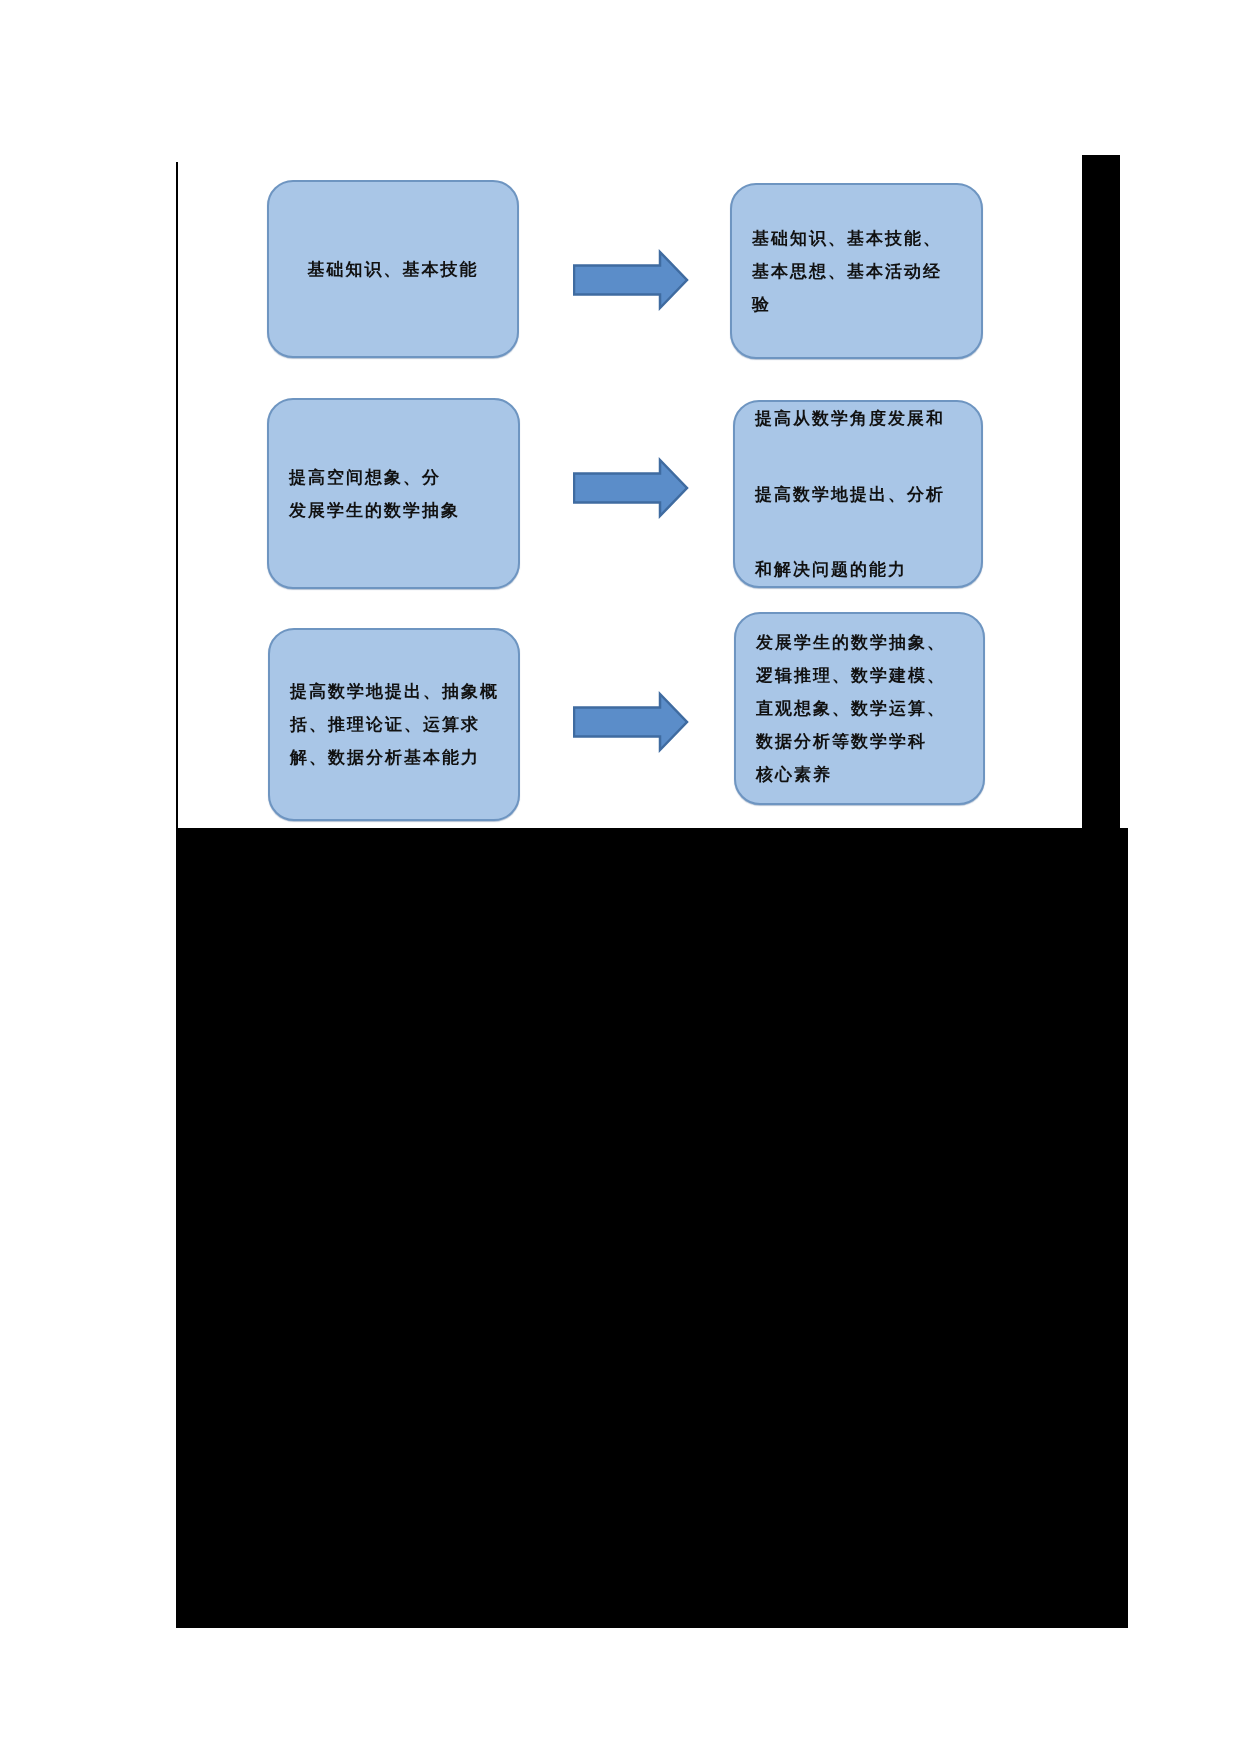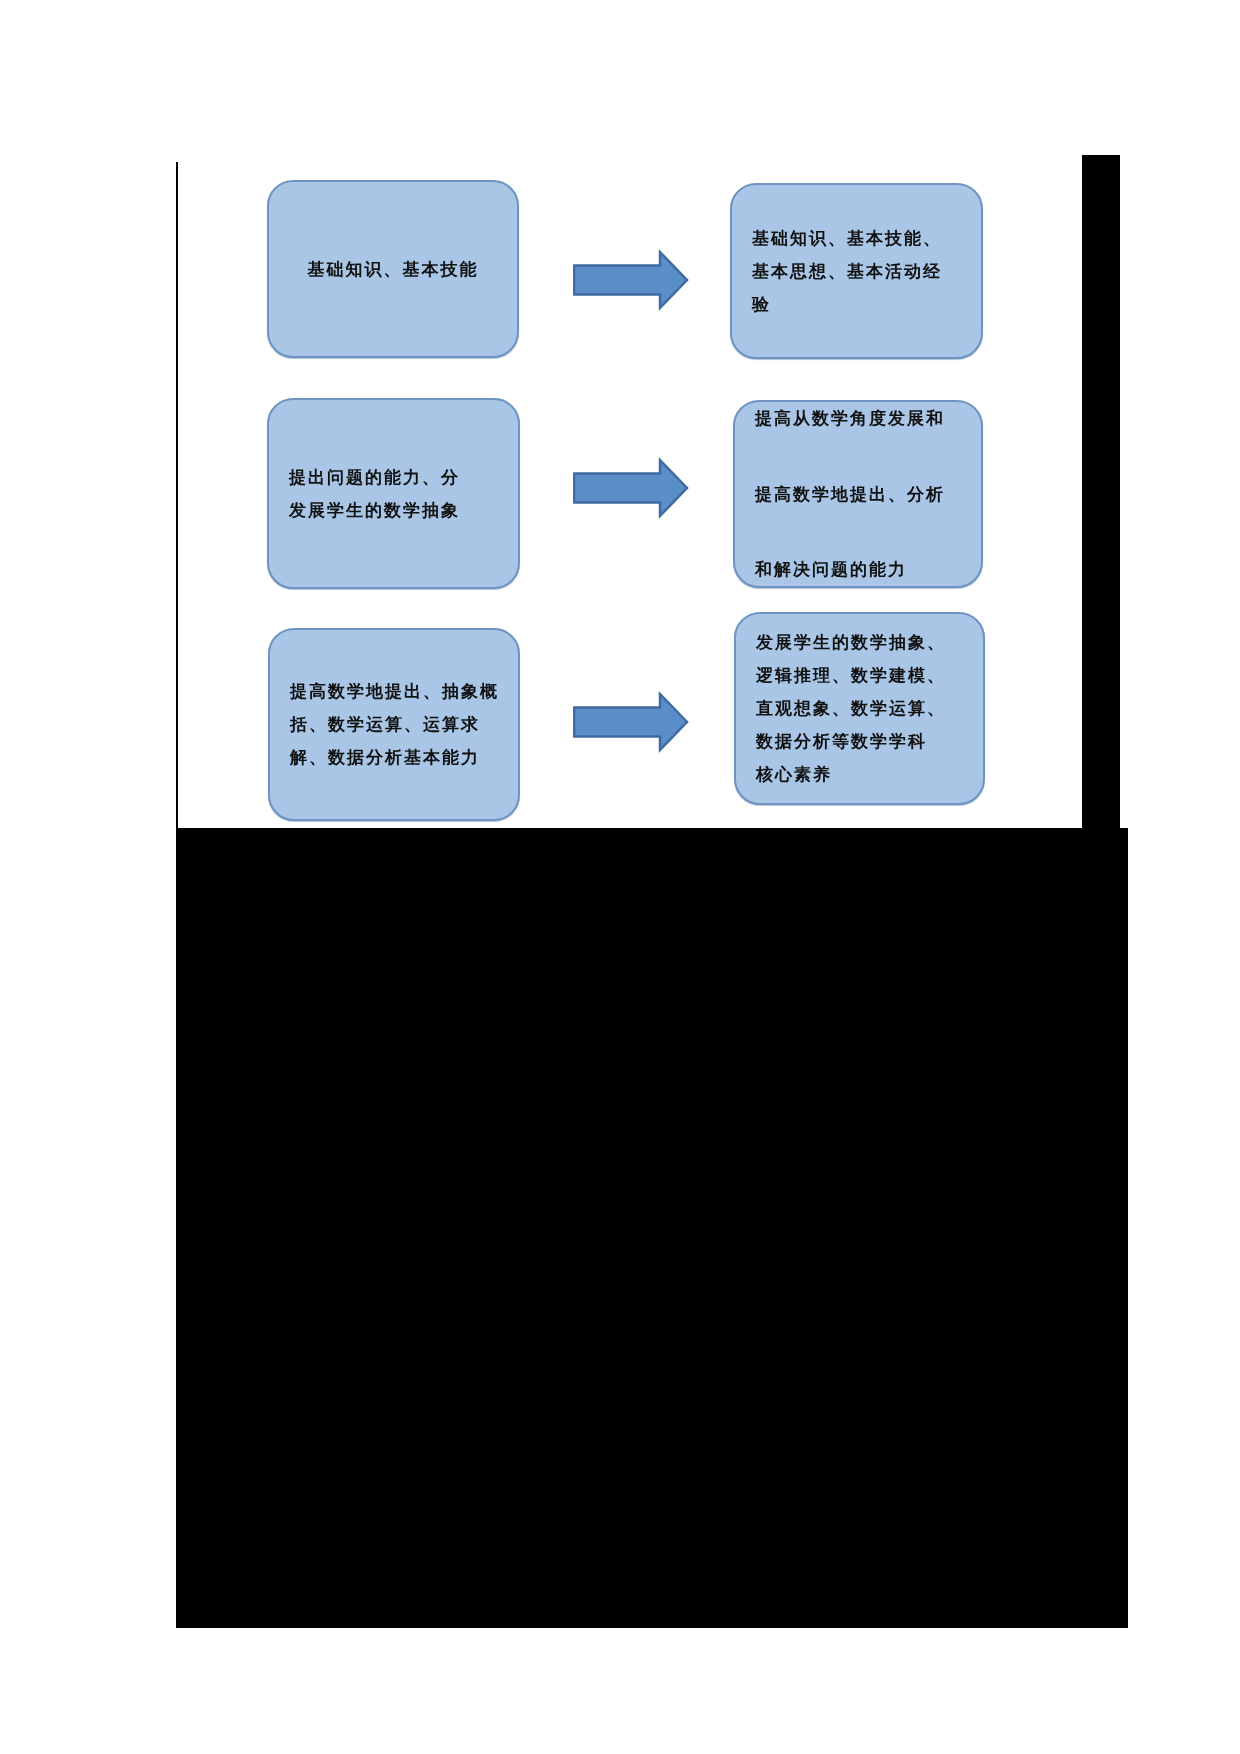--- a/index.html
+++ b/index.html
@@ -86,35 +86,35 @@
   <svg class="arrow" id="a-r1" viewBox="0 0 120 64">
     <polygon points="1,17.5 87,17.5 87,4 114,32 87,60 87,46.5 1,46.5"></polygon>
   </svg>
   <div class="flow-box pad" id="b-r1-tgt">
     <div class="line">基础知识、基本技能、</div>
     <div class="line">基本思想、基本活动经</div>
     <div class="line">验</div>
   </div>
 
   <div class="flow-box pad" id="b-r2-src">
-    <div class="line">提出问题的能力、分</div>
+    <div class="line">提高空间想象、分</div>
     <div class="line">发展学生的数学抽象</div>
   </div>
   <svg class="arrow" id="a-r2" viewBox="0 0 120 64">
     <polygon points="1,17.5 87,17.5 87,4 114,32 87,60 87,46.5 1,46.5"></polygon>
   </svg>
   <div class="flow-box pad" id="b-r2-tgt">
     <div class="line">提高从数学角度发展和</div>
     <div class="line">提高数学地提出、分析</div>
     <div class="line">和解决问题的能力</div>
   </div>
 
   <div class="flow-box pad" id="b-r3-src">
     <div class="line">提高数学地提出、抽象概</div>
-    <div class="line">括、数学运算、运算求</div>
+    <div class="line">括、推理论证、运算求</div>
     <div class="line">解、数据分析基本能力</div>
   </div>
   <svg class="arrow" id="a-r3" viewBox="0 0 120 64">
     <polygon points="1,17.5 87,17.5 87,4 114,32 87,60 87,46.5 1,46.5"></polygon>
   </svg>
   <div class="flow-box pad" id="b-r3-tgt">
     <div class="line">发展学生的数学抽象、</div>
     <div class="line">逻辑推理、数学建模、</div>
     <div class="line">直观想象、数学运算、</div>
     <div class="line">数据分析等数学学科</div>

